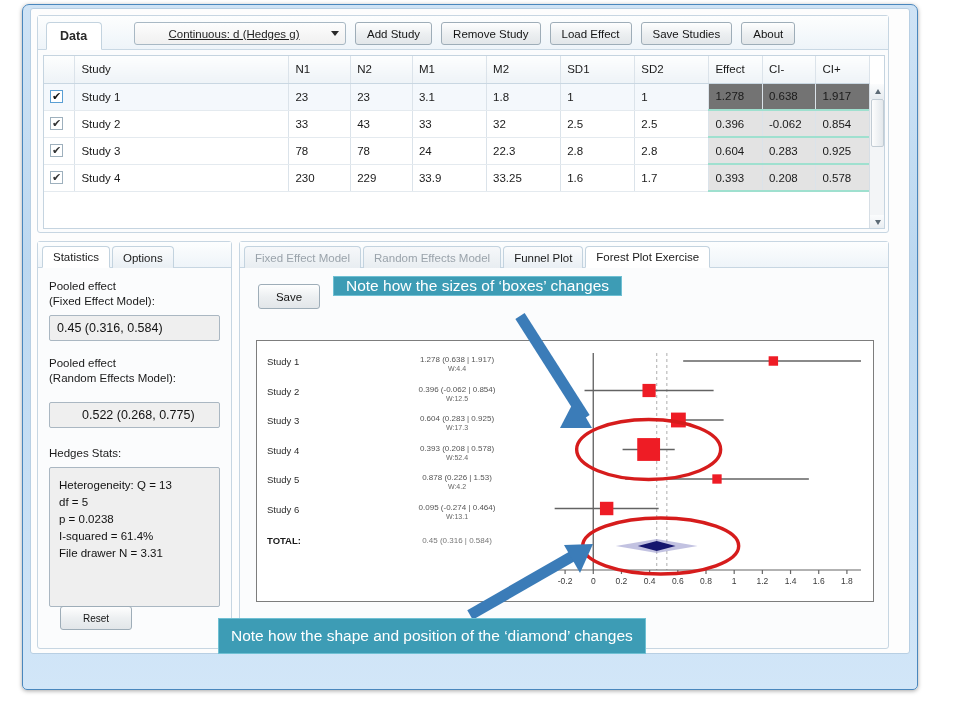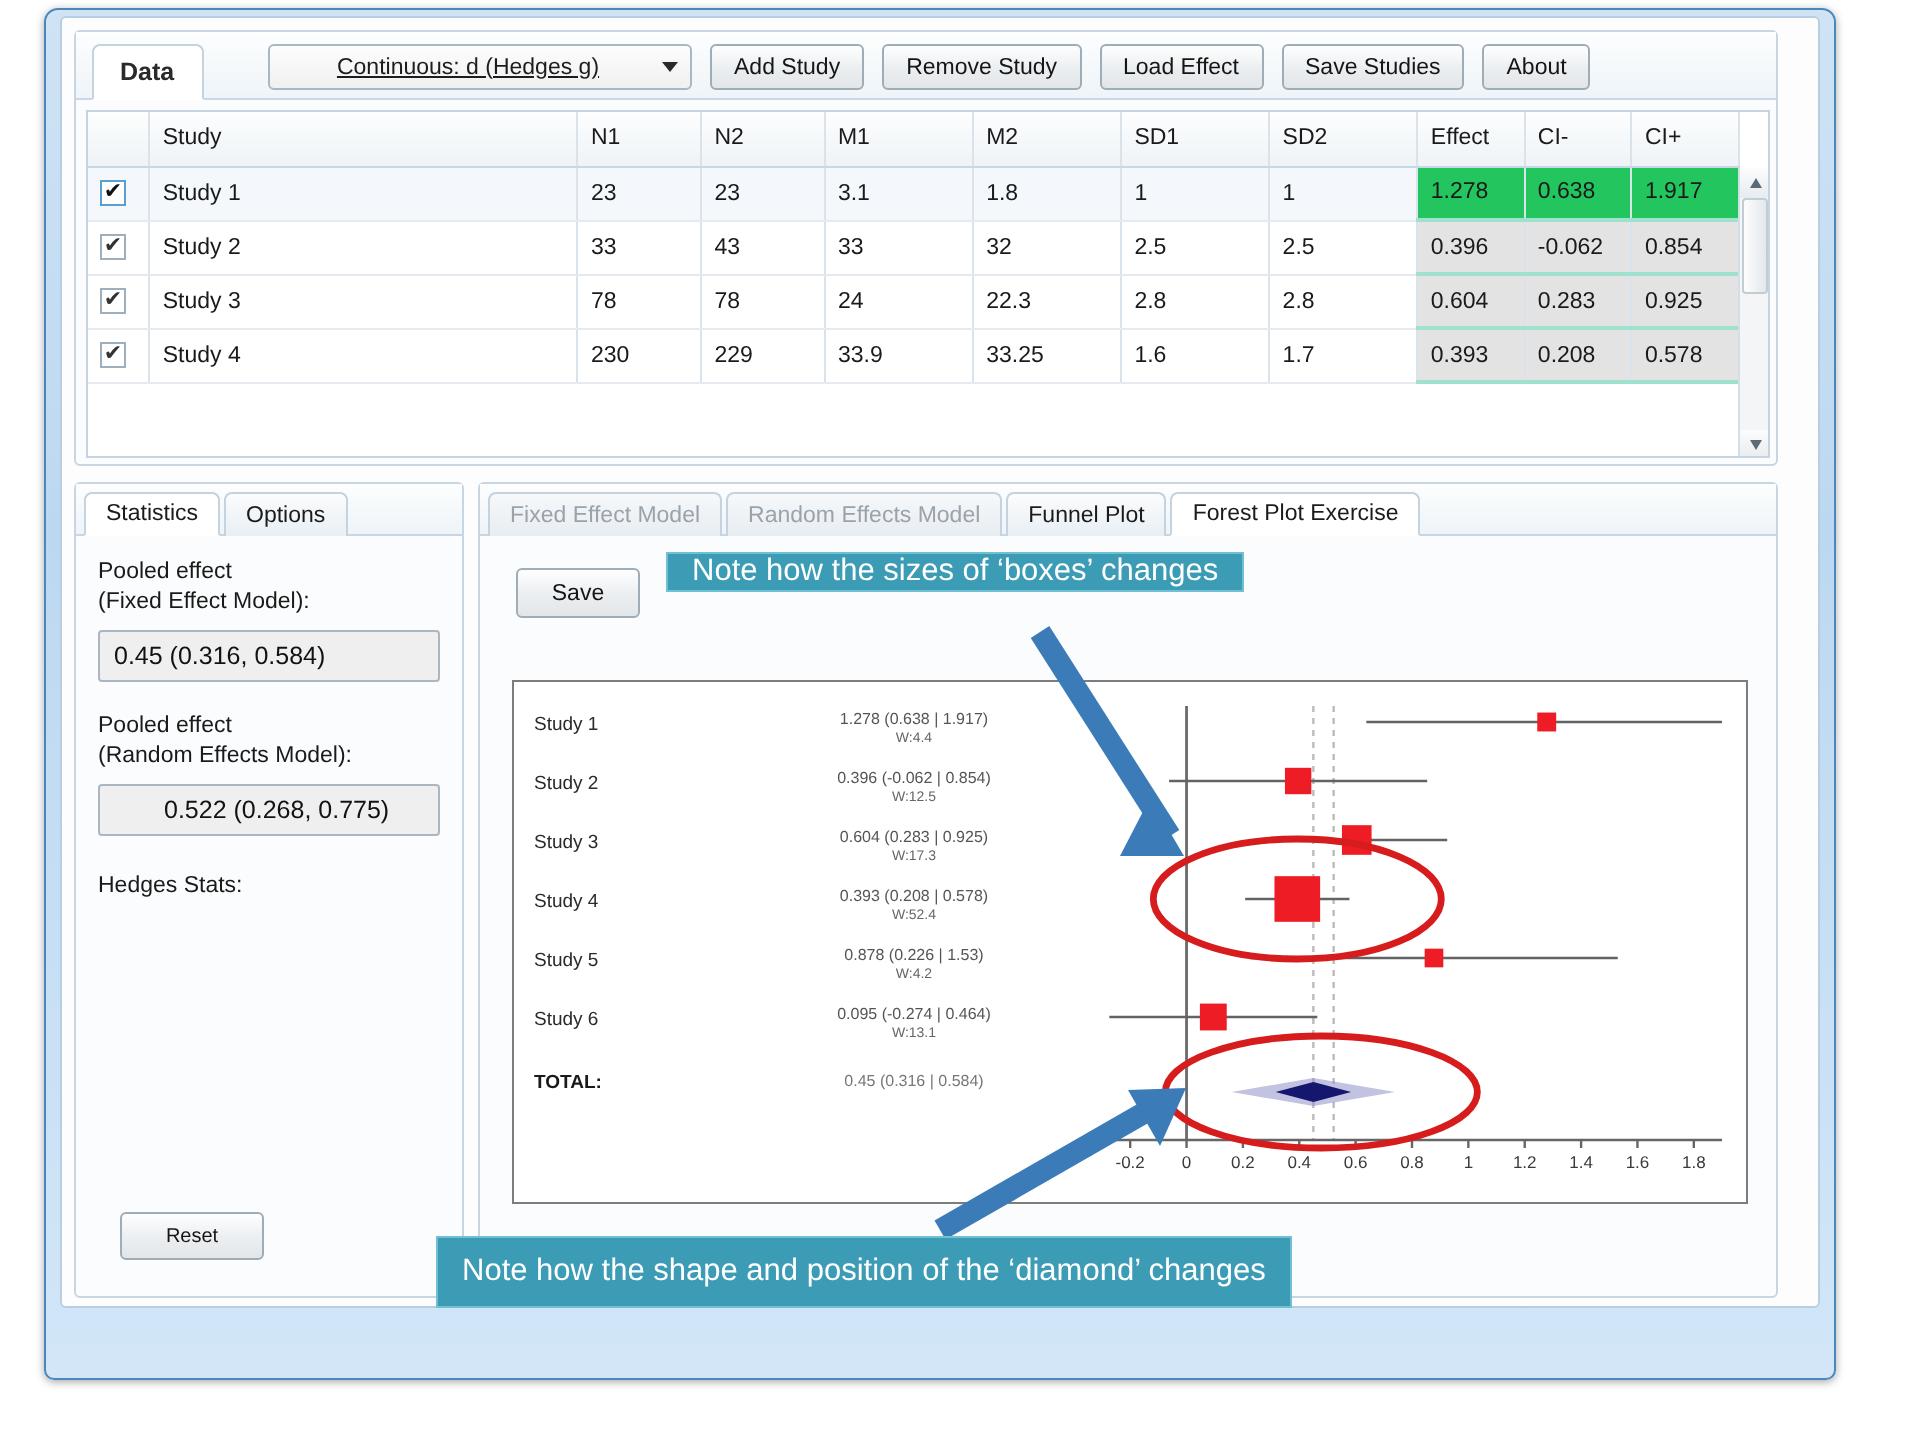--- a/index.html
+++ b/index.html
@@ -187,21 +187,21 @@
   .chk {
     width: 13px; height: 13px;
     border: 1px solid #9eb0bd;
     background: #fff;
     display: inline-flex; align-items: center; justify-content: center;
     font-size: 11px; line-height: 1;
     color: #333;
   }
   tr.selected .chk { border: 1px solid #5a9fd4; color: #111; }
   tr.selected td { background: #f4f8fc; }
-  tr.selected td.readonly { background: #22c55e; }
+  tr.selected td.readonly { background: #737373; }
   #grid-scroll {
     position: absolute; right: 0; top: 28px;
     width: 15px; height: 146px;
     background: #f3f5f7;
     border-left: 1px solid #d6dee5;
   }
   .sb-arrow {
     width: 15px; height: 15px;
     background: linear-gradient(to bottom,#fbfcfd,#e7ecf0);
     display: flex; align-items: center; justify-content: center;
@@ -430,23 +430,30 @@
         <div class="tab">Options</div>
       </div>
 
       <div id="stats-body">
         <div class="field-label">Pooled effect</div>
         <div class="field-label">(Fixed Effect Model):</div>
         <div class="readout" style="margin-top:6px;">0.45 (0.316, 0.584)</div>
 
         <div class="field-label" style="margin-top:15px;">Pooled effect</div>
         <div class="field-label">(Random Effects Model):</div>
-        <div class="readout" style="margin-top:6px;padding-left:32px;">0.522 (0.268, 0.775)</div>
+        <div class="readout" style="margin-top:16px;padding-left:32px;">0.522 (0.268, 0.775)</div>
 
         <div class="field-label" style="margin-top:18px;">Hedges Stats:</div>
+        <div id="common-box" style="margin-top:6px;">
+            <div>Heterogeneity: Q = 13</div>
+            <div>df = 5</div>
+            <div>p = 0.0238</div>
+            <div>I-squared = 61.4%</div>
+            <div>File drawer N = 3.31</div>
+          </div>
       </div>
 
       <div id="reset-btn">Reset</div>
     </div>
 
     <div id="plot-panel">
       <div class="tabstrip">
         <div class="tab disabled">Fixed Effect Model</div>
         <div class="tab disabled">Random Effects Model</div>
         <div class="tab">Funnel Plot</div>

